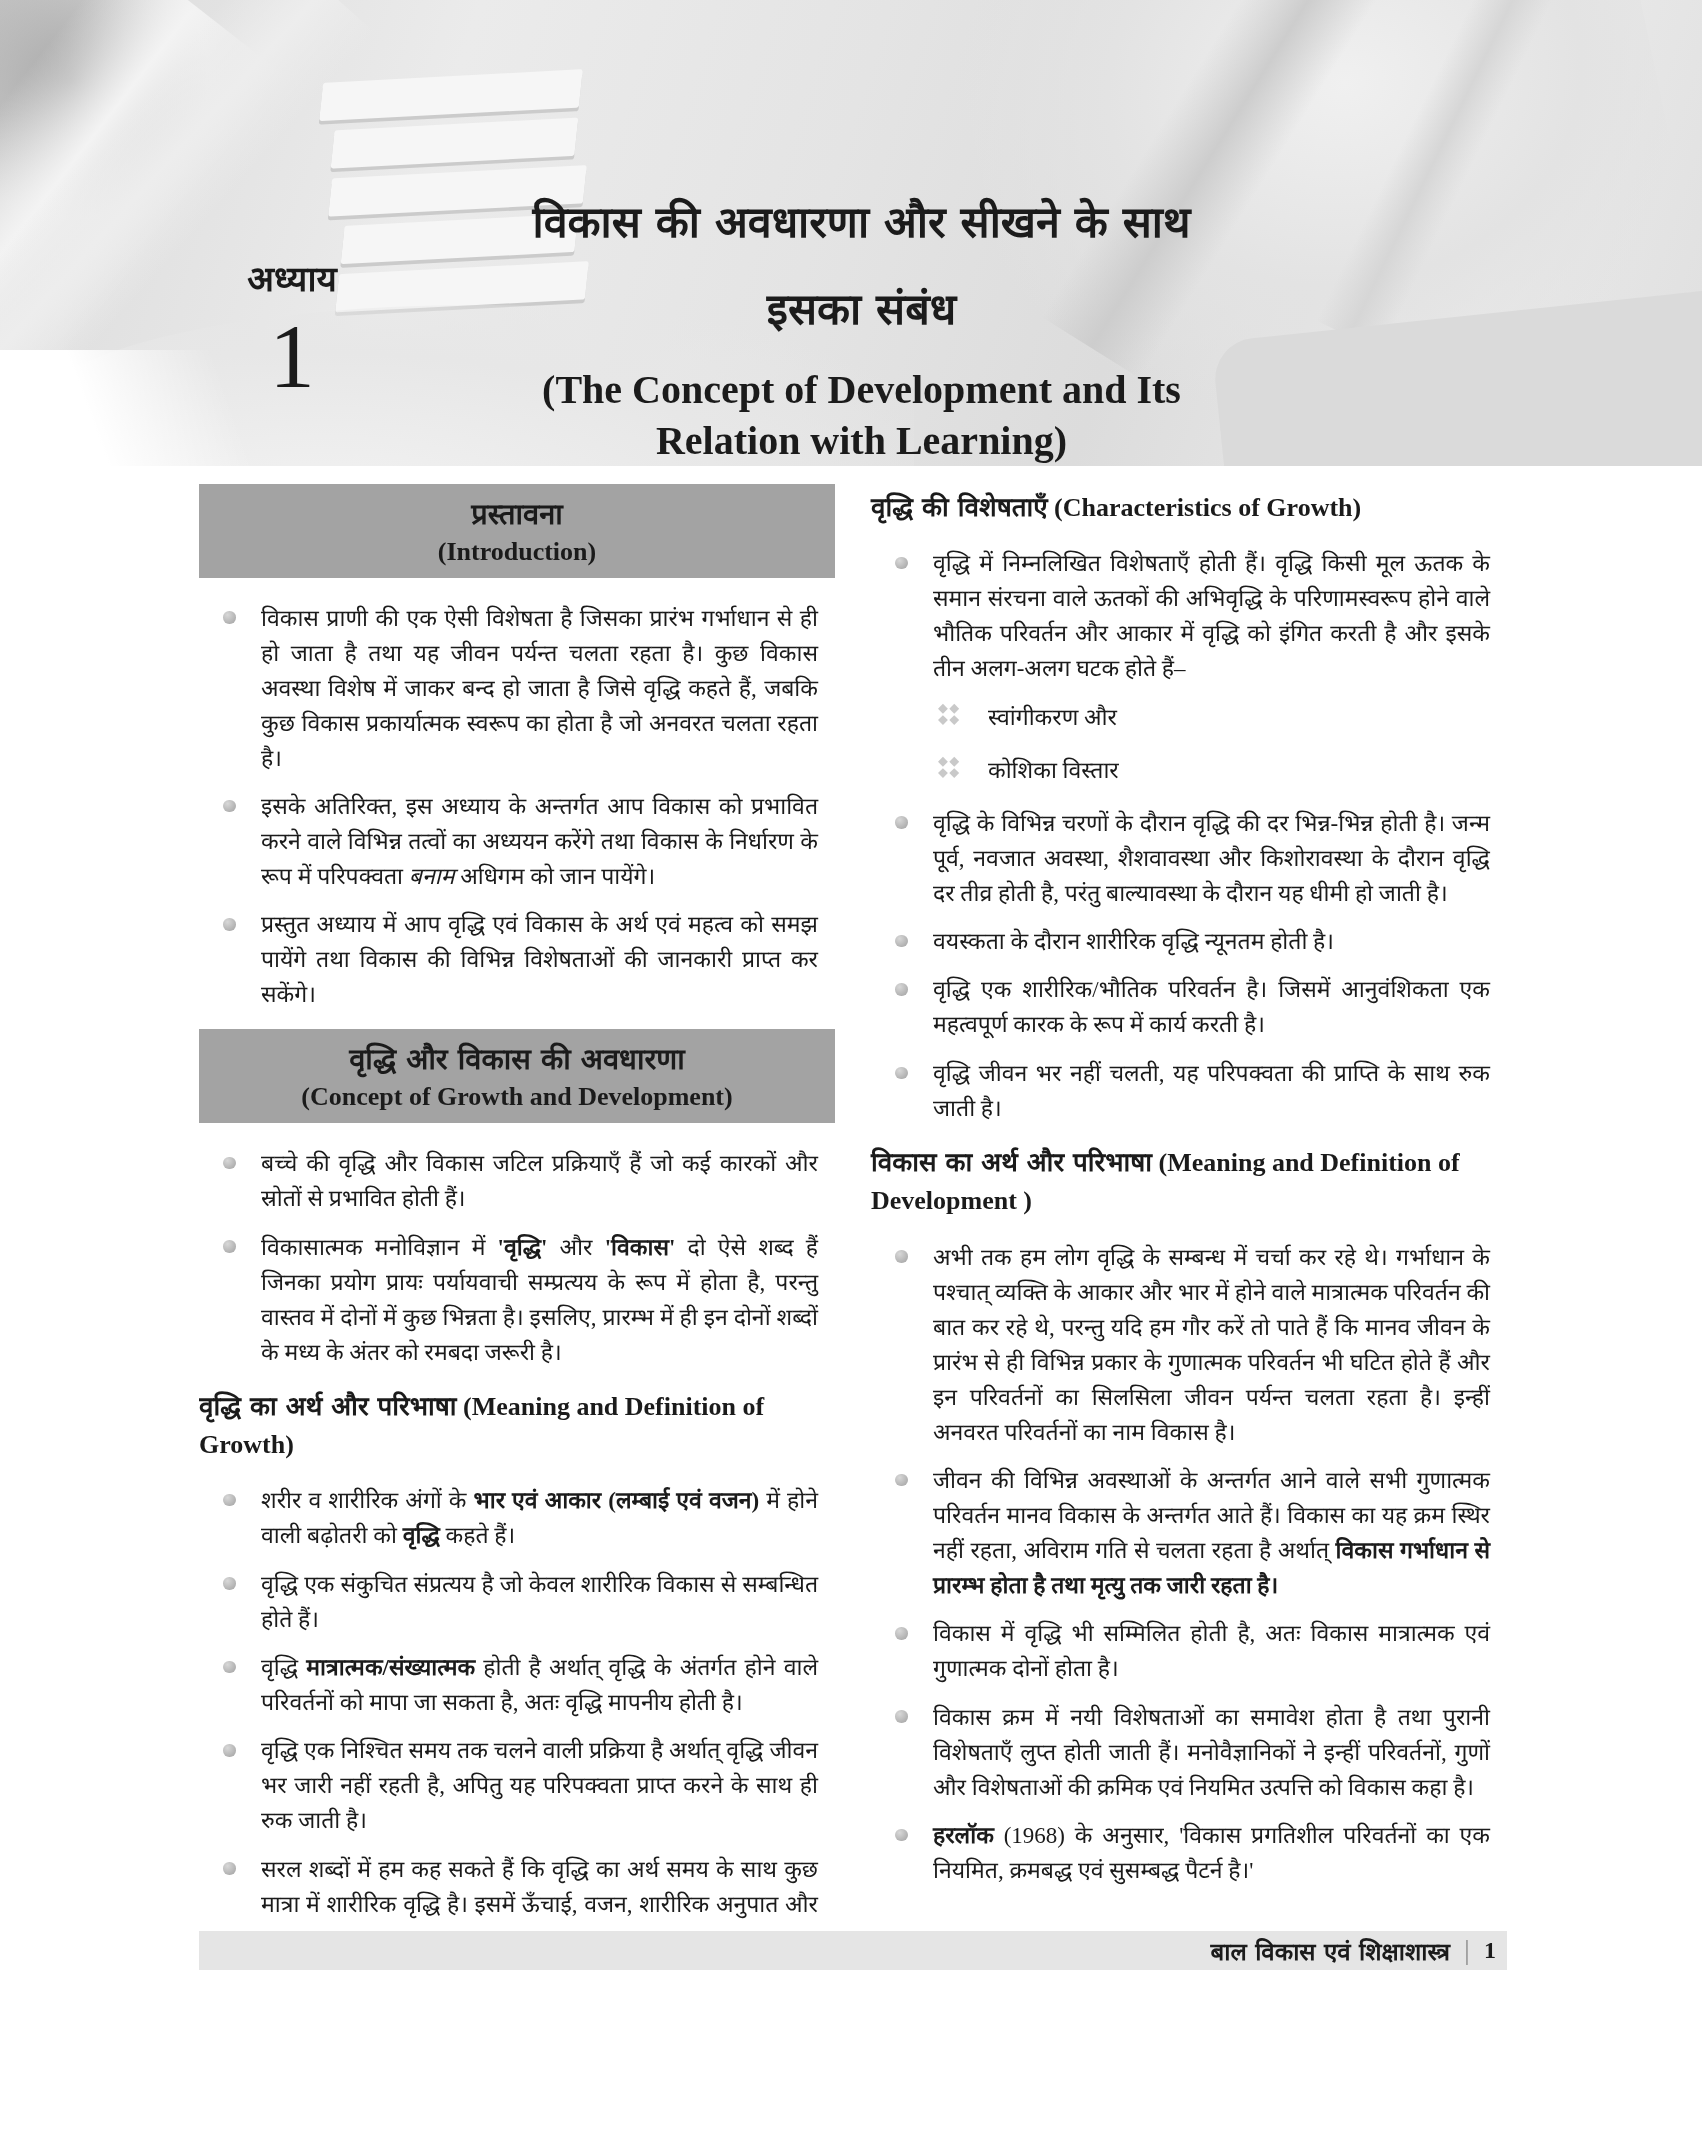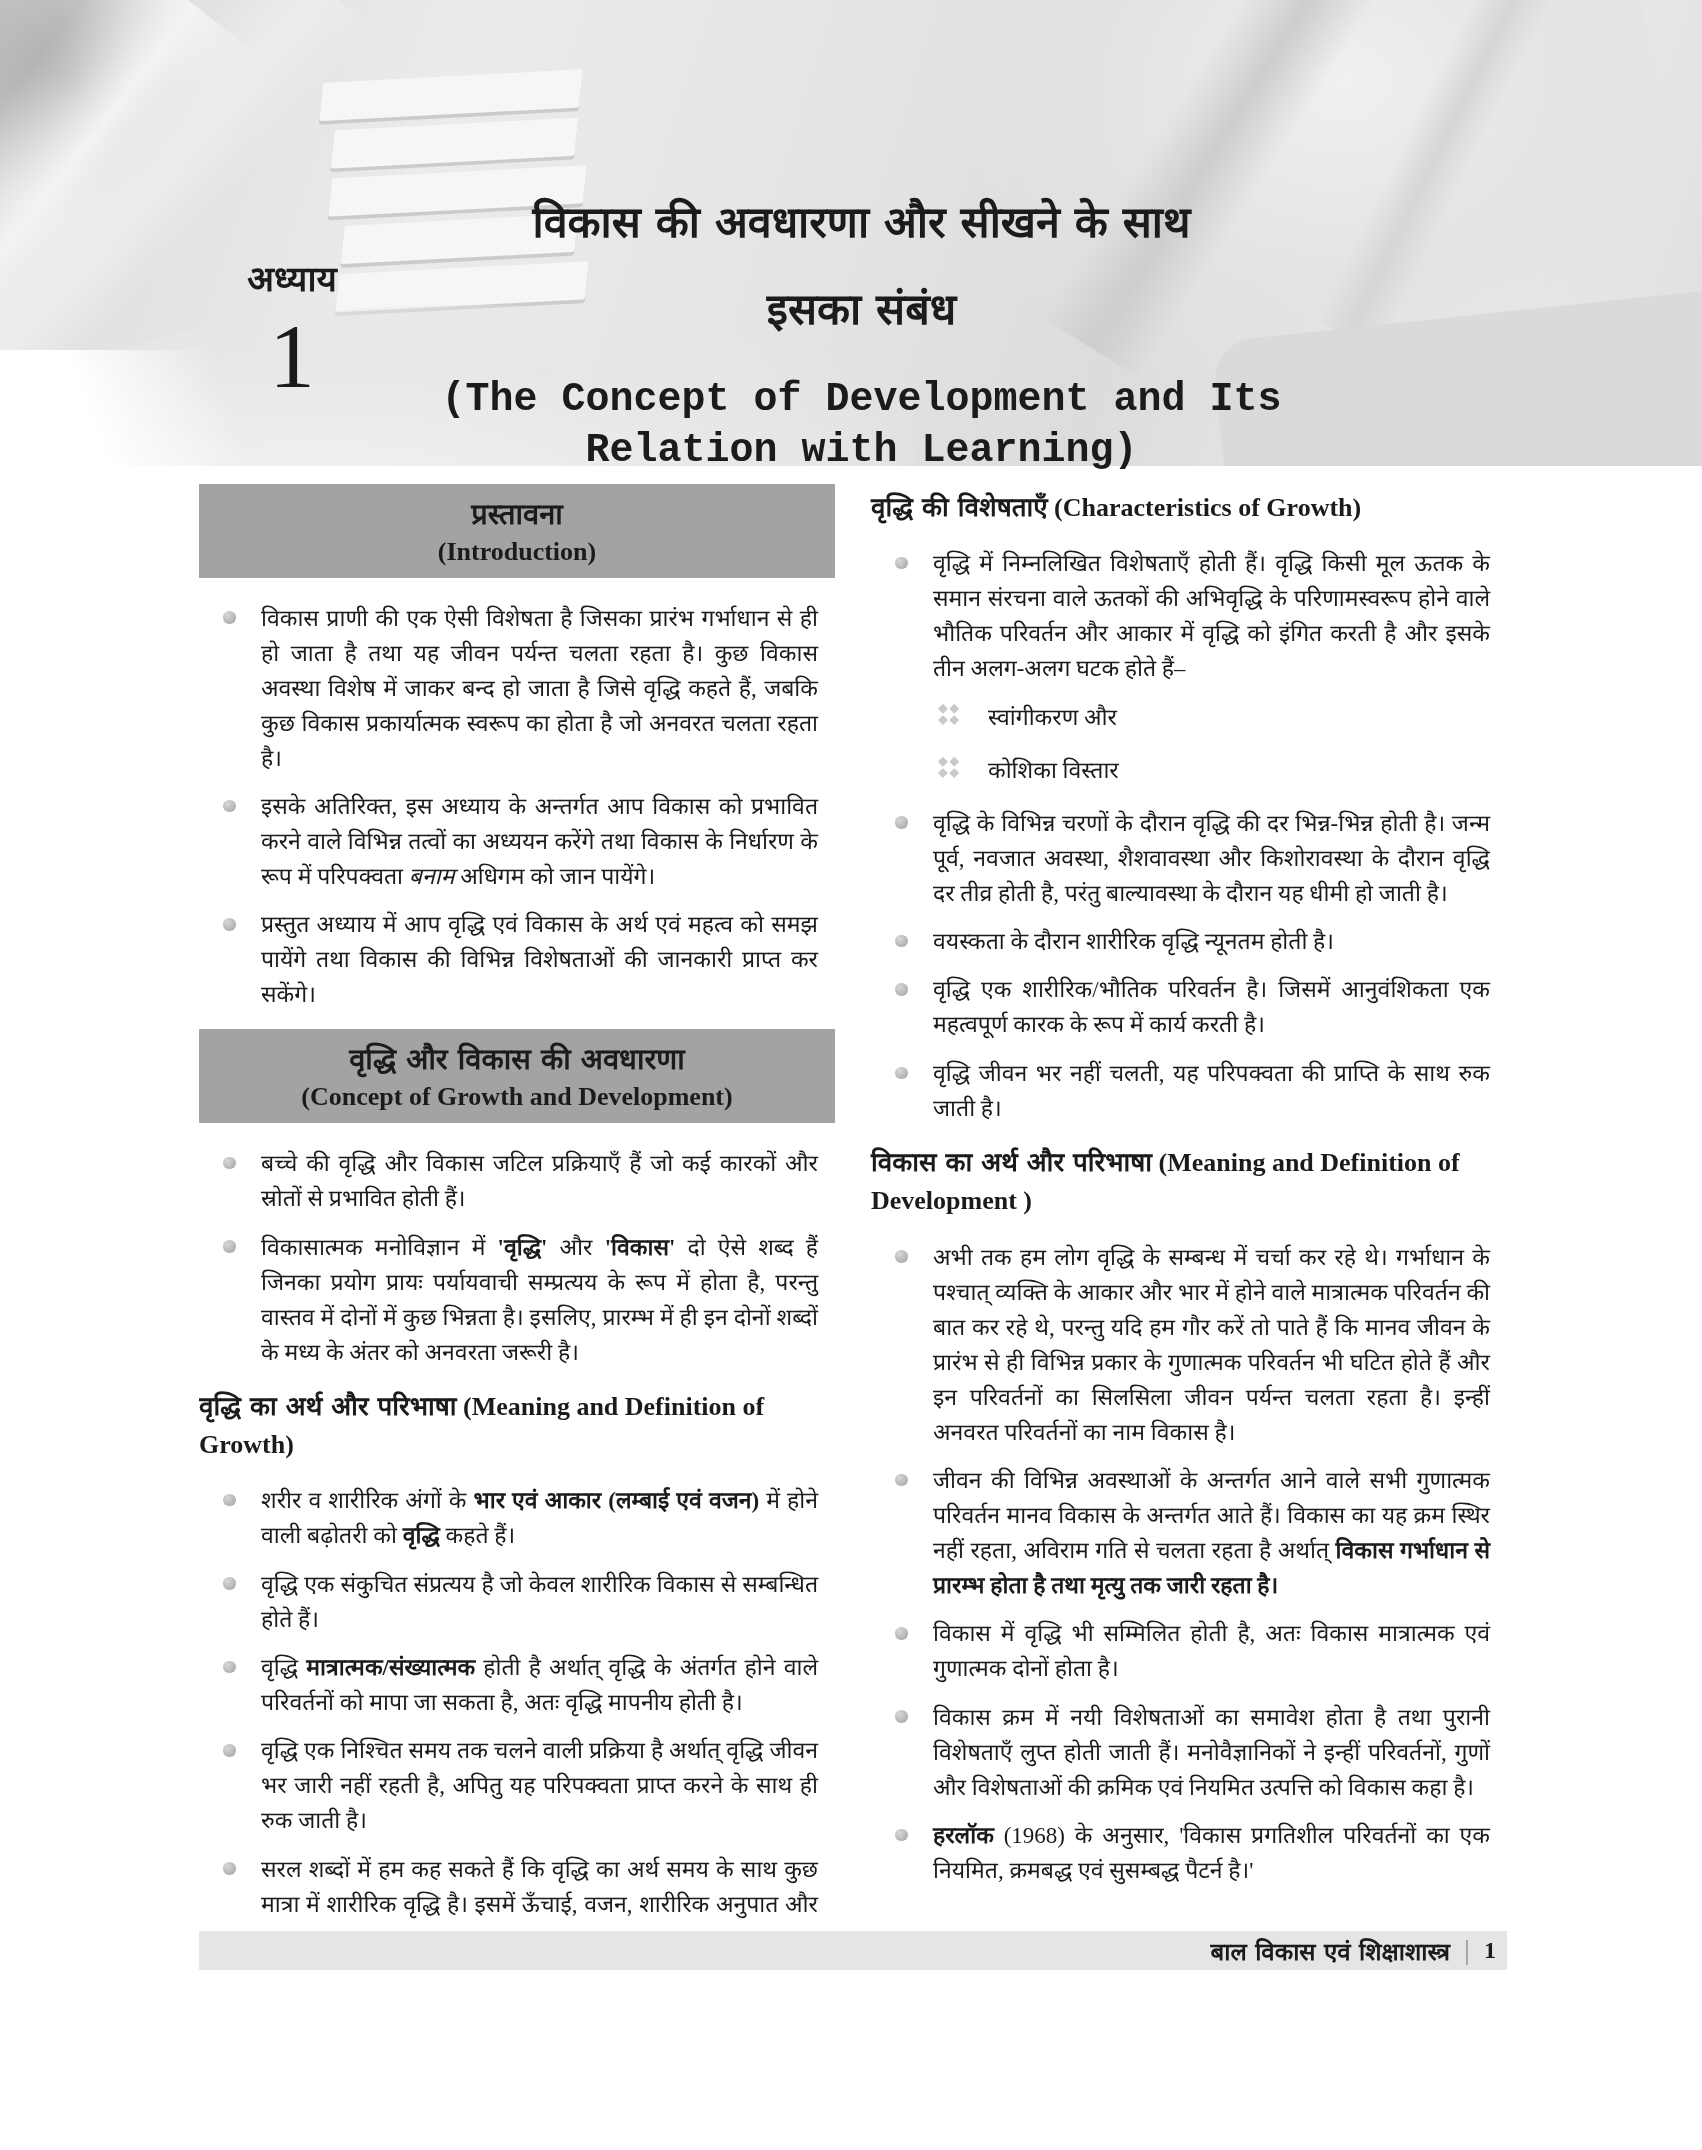--- a/index.html
+++ b/index.html
@@ -26,21 +26,21 @@
   .ph-wave{left:36px;bottom:-54px;width:878px;height:215px;background:radial-gradient(ellipse at 32% 100%,#f3f3f3 0%,#e7e7e7 55%,rgba(231,231,231,0) 82%);border-radius:50% 50% 0 0;}
   .ph-fadeBL{left:0;bottom:0;width:296px;height:116px;background:linear-gradient(70deg,#ffffff 32%,rgba(255,255,255,0) 75%);}
 
   
   .chapter{position:absolute;left:209px;top:260px;width:166px;text-align:center;z-index:3;}
   .chapter-label{font-size:35px;font-weight:bold;line-height:1.1;font-family:"DejaVu Sans","Liberation Serif",sans-serif;}
   .chapter-number{font-size:91px;line-height:1;margin-top:12.5px;font-family:"Liberation Serif",serif;}
   .titles{position:absolute;left:306px;width:1111px;top:197px;text-align:center;z-index:3;}
   .title-hi1,.title-hi2{font-size:43px;font-weight:bold;line-height:1.18;font-family:"DejaVu Sans","Liberation Serif",sans-serif;}
   .title-hi2{margin-top:36px;}
-  .title-en{font-size:40px;font-weight:bold;margin-top:40px;line-height:51px;font-family:Liberation Mono, monospace;}
+  .title-en{font-size:40px;font-weight:bold;margin-top:30px;line-height:51px;font-family:Liberation Serif, serif;}
 
   
   .columns{position:absolute;top:484px;left:199px;width:1308px;height:1438px;display:flex;gap:36px;overflow:hidden;z-index:2;}
   .col{width:636px;flex:0 0 636px;}
   .section-box{background:#a3a3a3;text-align:center;padding:10.7px 7.2px 8px;margin:0 0 23px;}
   .box-hi{font-size:29px;font-weight:bold;line-height:39px;font-family:"DejaVu Sans","Liberation Serif",sans-serif;}
   .box-en{font-size:26px;font-weight:bold;line-height:36px;font-family:"Liberation Serif",serif;}
   .inline-heading{font-size:26px;font-weight:bold;margin:1.8px 0 19.7px;line-height:38px;text-align:left;}
   .h-hi{font-family:"DejaVu Sans","Liberation Serif",sans-serif;}
   .h-en{font-family:"Liberation Serif",serif;text-align:right;}
@@ -129,21 +129,21 @@
         <div class="box-en">(Concept of Growth and Development)</div>
       </div>
 
       <ul>
         <li class="bullet">
           <span class="dot"></span>
           <span><span>बच्चे की वृद्धि और विकास जटिल प्रक्रियाएँ हैं जो कई कारकों और स्रोतों से प्रभावित होती हैं।</span></span>
         </li>
         <li class="bullet">
           <span class="dot"></span>
-          <span><span>विकासात्मक मनोविज्ञान  में </span><span class="seg-b">'वृद्धि'</span><span> और </span><span class="seg-b">'विकास'</span><span> दो ऐसे शब्द हैं जिनका प्रयोग प्रायः पर्यायवाची सम्प्रत्यय के रूप में होता है, परन्तु वास्तव में दोनों में कुछ भिन्नता है। इसलिए, प्रारम्भ में ही इन दोनों शब्दों के मध्य के अंतर को अनवरता जरूरी है।</span></span>
+          <span><span>विकासात्मक मनोविज्ञान  में </span><span class="seg-b">'वृद्धि'</span><span> और </span><span class="seg-b">'विकास'</span><span> दो ऐसे शब्द हैं जिनका प्रयोग प्रायः पर्यायवाची सम्प्रत्यय के रूप में होता है, परन्तु वास्तव में दोनों में कुछ भिन्नता है। इसलिए, प्रारम्भ में ही इन दोनों शब्दों के मध्य के अंतर को रमबदा जरूरी है।</span></span>
         </li>
       </ul>
 
       <h3 class="inline-heading"><span class="h-hi">वृद्धि का अर्थ और परिभाषा</span><span class="h-en"> (Meaning and Definition of Growth)</span></h3>
 
       <ul>
         <li class="bullet">
           <span class="dot"></span>
           <span><span>शरीर व शारीरिक अंगों के </span><span class="seg-b">भार एवं आकार (लम्बाई एवं वजन)</span><span> में होने वाली बढ़ोतरी को </span><span class="seg-b">वृद्धि</span><span> कहते हैं।</span></span>
         </li>

